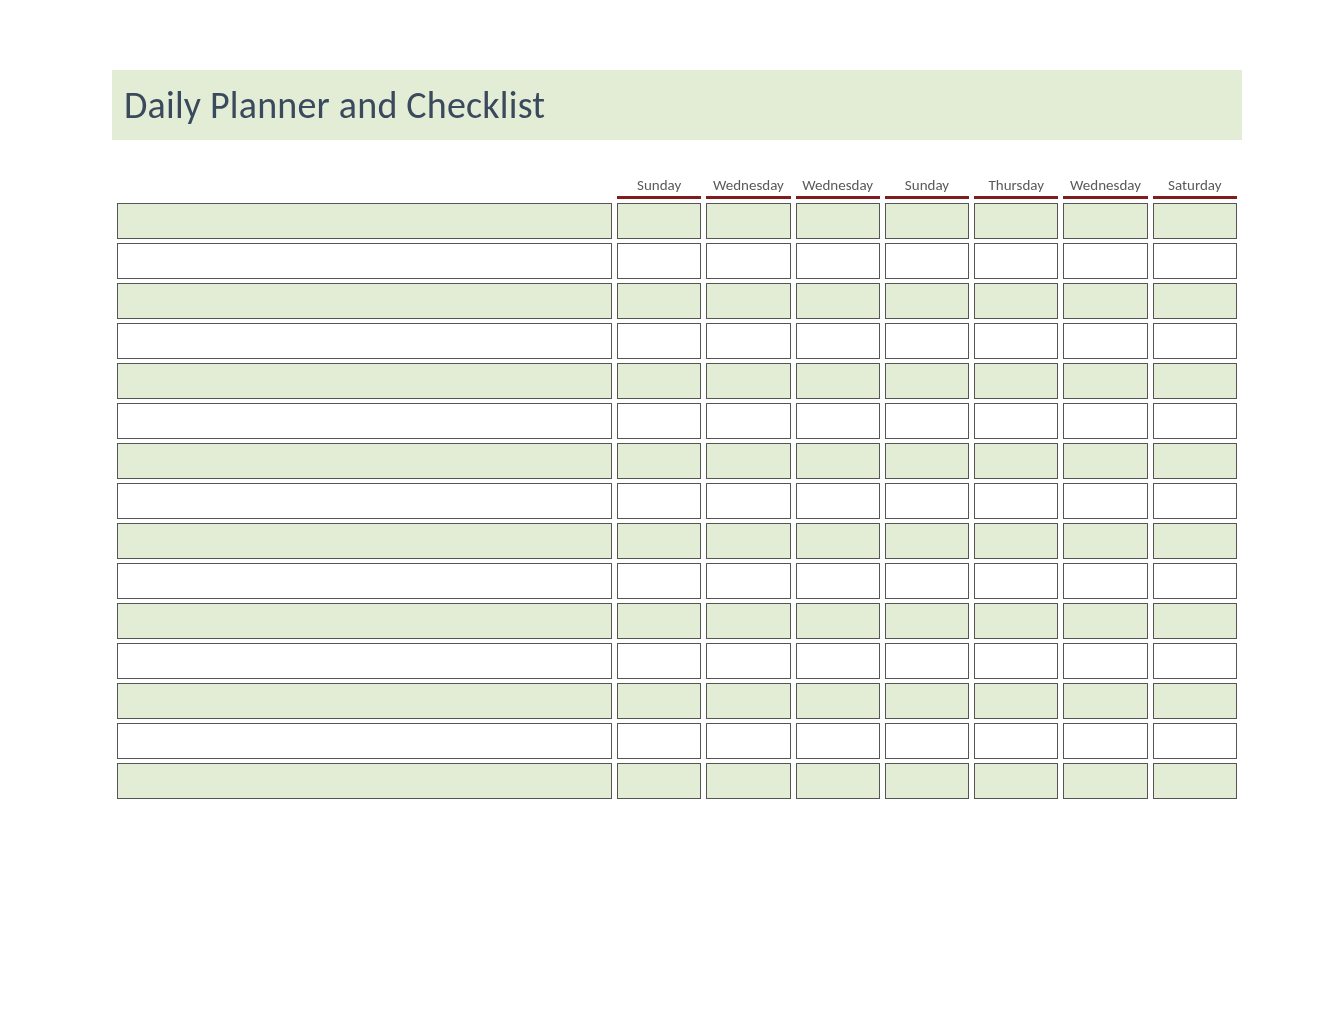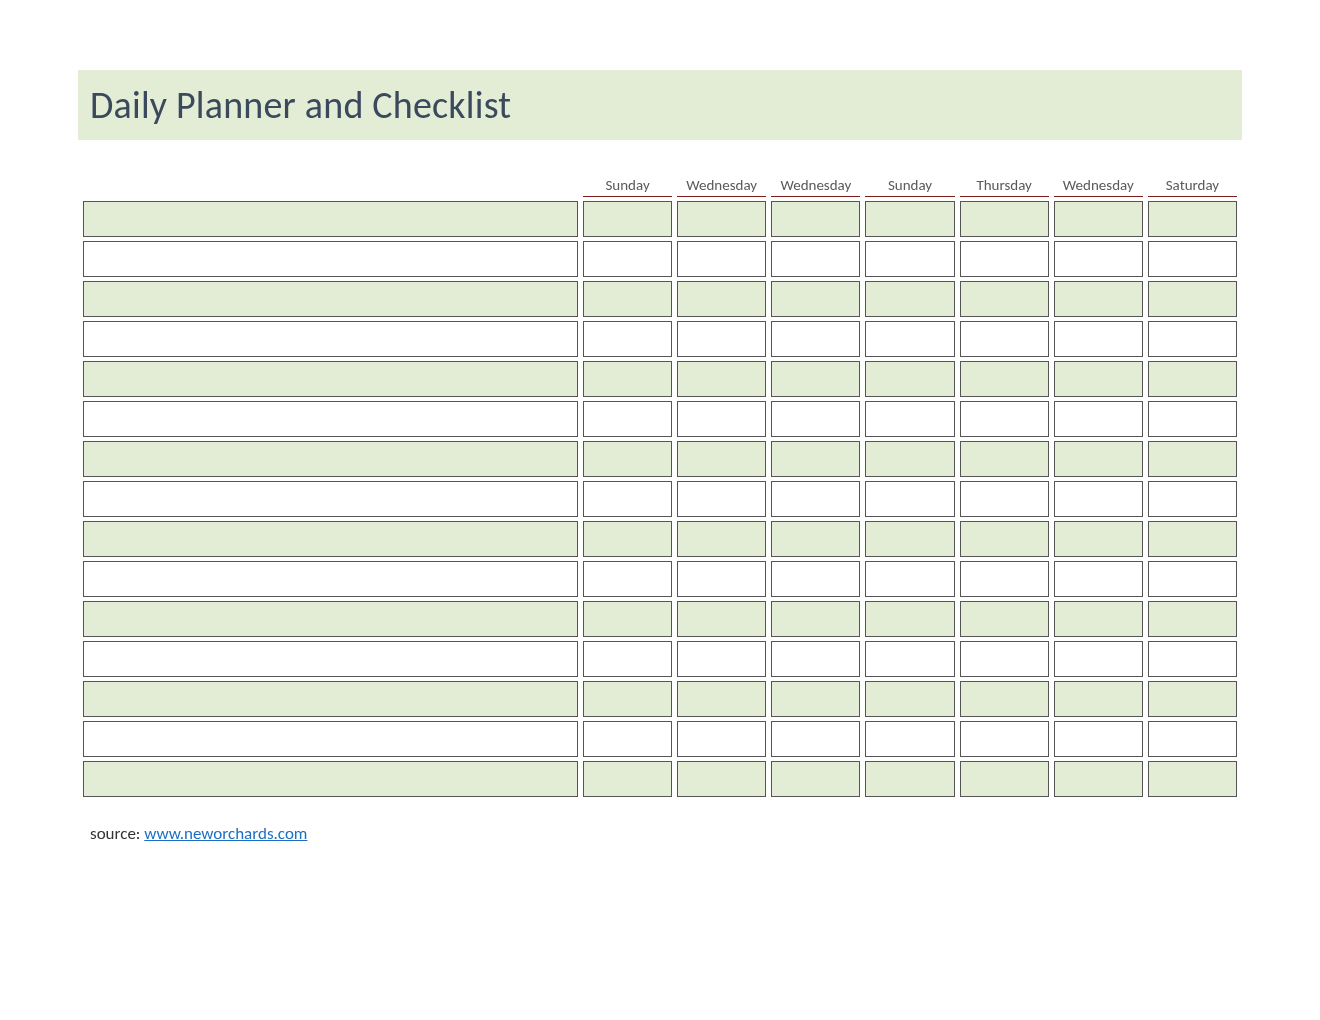--- a/index.html
+++ b/index.html
@@ -7,21 +7,21 @@
     padding: 0;
     background: #ffffff;
     font-family: "Calibri", "Segoe UI", Arial, sans-serif;
     color: #333;
   }
   .page {
     width: 1320px;
     height: 1020px;
     position: relative;
     box-sizing: border-box;
-    padding: 70px 78px 0 78px;
+    padding: 70px 78px 0 112px;
   }
   .title-bar {
     background: #e3edd6;
     height: 70px;
     display: flex;
     align-items: center;
     padding-left: 12px;
     box-sizing: border-box;
   }
   .title-bar h1 {
@@ -41,21 +41,21 @@
     table-layout: fixed;
   }
   table.planner col.task-col { width: 495px; }
   table.planner col.day-col  { }
   table.planner th {
     font-weight: 400;
     font-size: 15px;
     color: #5a5a5a;
     text-align: center;
     padding: 0 0 2px 0;
-    border-bottom: 1px solid #7f1d1d;
+    border-bottom: 3px solid #7f1d1d;
   }
   table.planner th.spacer {
     border-bottom: none;
   }
   table.planner td {
     border: 1px solid #555;
     height: 36px;
     box-sizing: border-box;
     background: #ffffff;
   }
@@ -254,17 +254,14 @@
             <td></td>
             <td></td>
             <td></td>
             <td></td>
             <td></td>
           </tr>
         </tbody>
     </table>
   </div>
 
-  <div class="source-line">
-    <span>source: </span><a href="#">www.neworchards.com</a>
-  </div>
 
 </div>
 
 </body></html>

